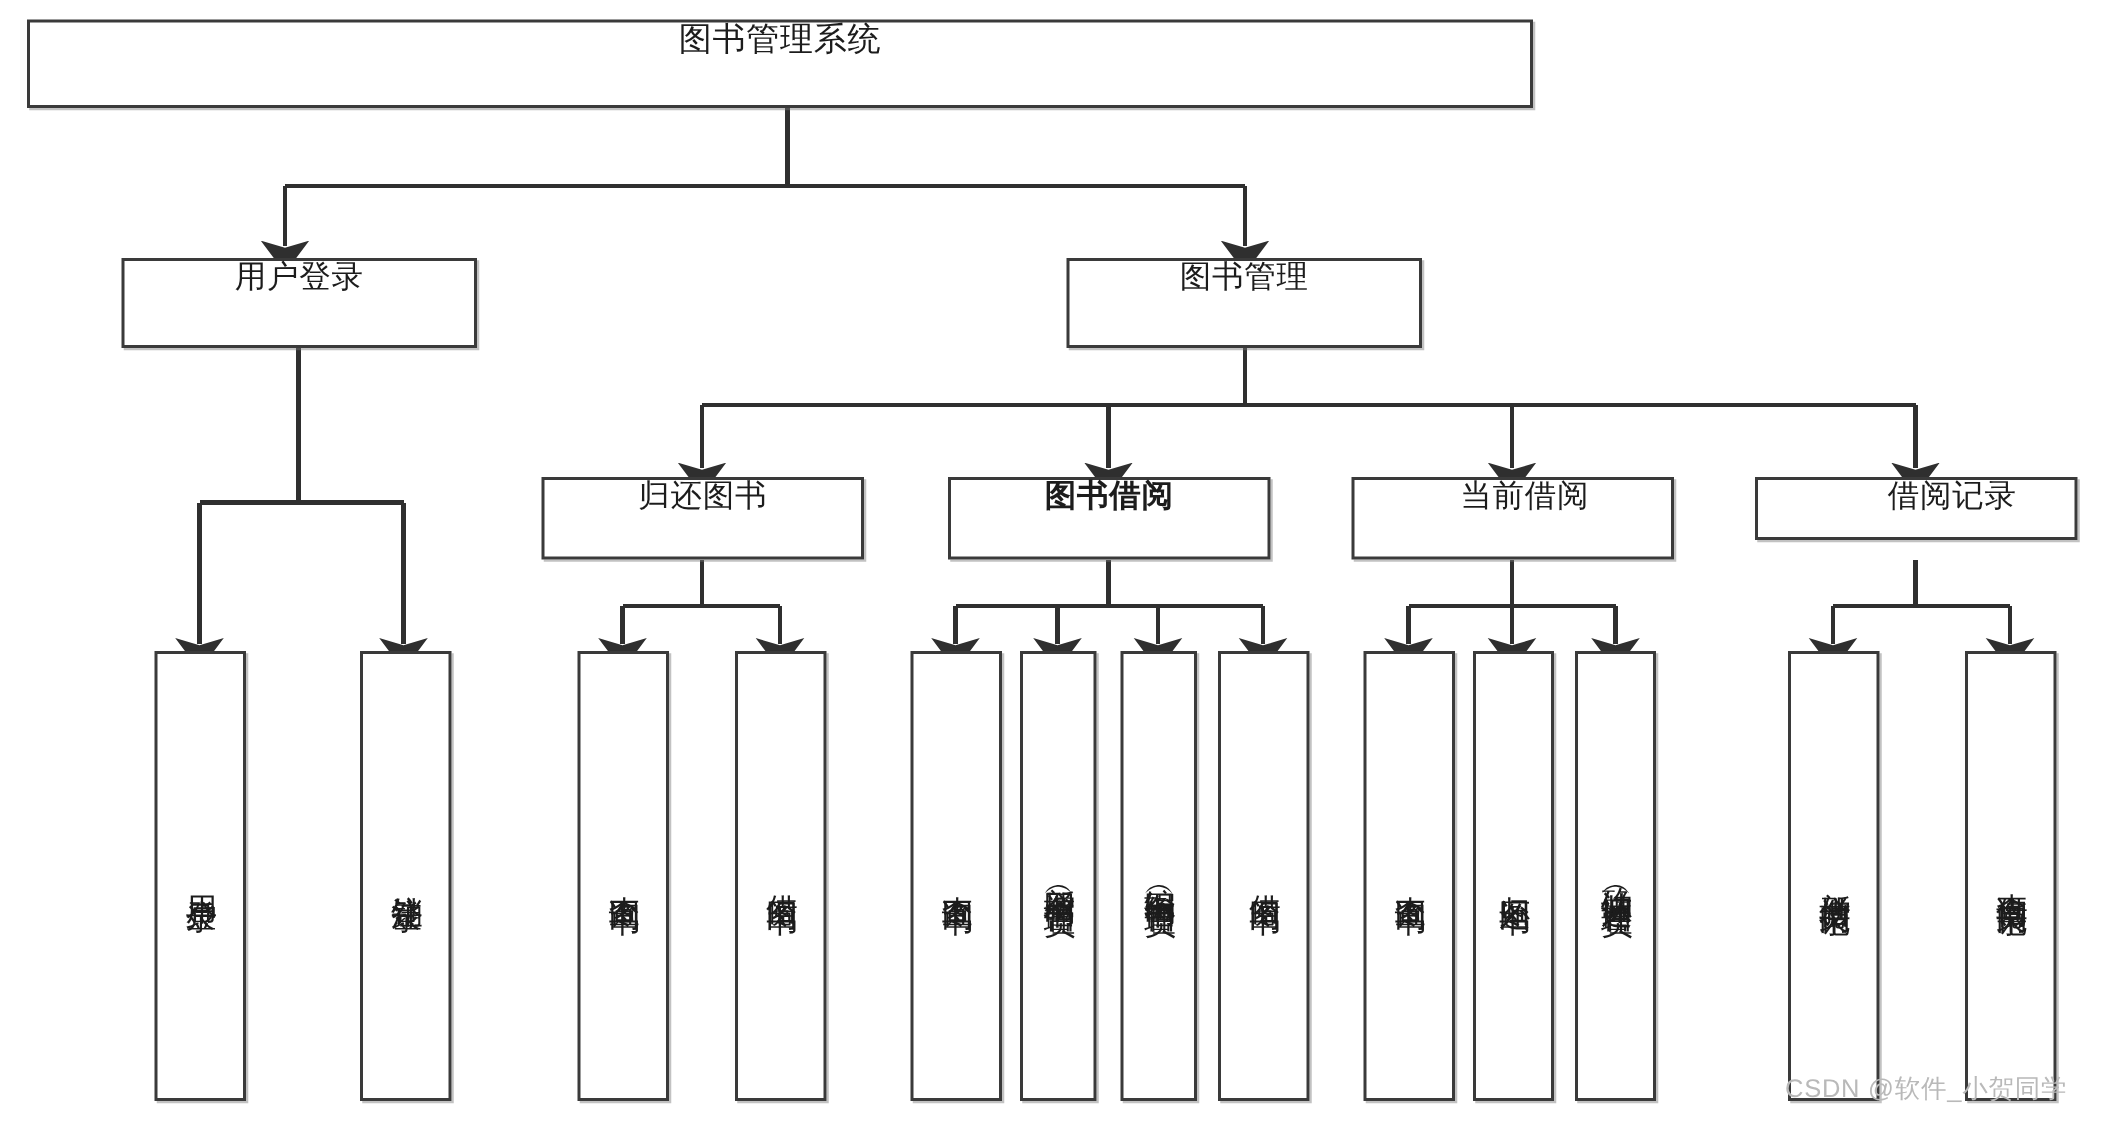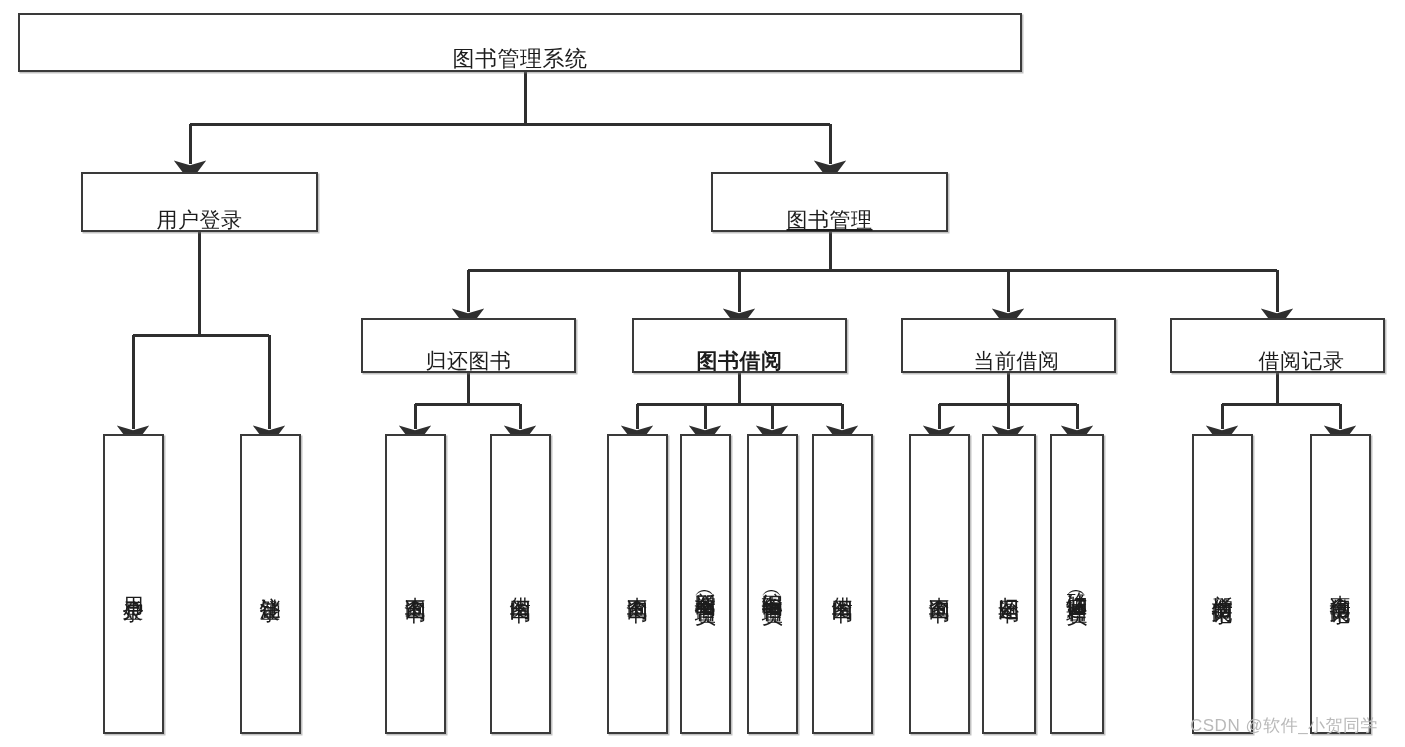--- a/index.html
+++ b/index.html
@@ -26,21 +26,21 @@
     height: 747px;
   }
   
   .node {
     position: absolute;
     box-sizing: border-box;
     background: #ffffff;
     border: 2px solid #3a3a3a;
     box-shadow: 1.5px 1.5px 0 0 rgba(120,120,120,0.45);
     display: flex;
-    align-items: flex-end;
+    align-items: flex-start;
     justify-content: center;
     color: #1c1c1c;
     z-index: 2;
   }
   .node .label {
     display: block;
     white-space: nowrap;
     letter-spacing: 0.5px;
   }
   
@@ -132,34 +132,34 @@
     </g>
   </svg>
 
   <div class="node h root" style="left:18px; top:13px; width:1004px; height:59px;">
     <span class="label">图书管理系统</span>
   </div>
 
   <div class="node h" style="left:81px; top:172px; width:237px; height:60px;">
     <span class="label">用户登录</span>
   </div>
-  <div class="node h" style="left:711px; top:172px; width:237px; height:60px;text-decoration:underline;">
+  <div class="node h" style="left:711px; top:172px; width:237px; height:60px;">
     <span class="label">图书管理</span>
   </div>
 
   <div class="node h" style="left:361px; top:318px; width:215px; height:55px;">
     <span class="label">归还图书</span>
   </div>
   <div class="node h" style="left:632px; top:318px; width:215px; height:55px;font-weight:bold;">
     <span class="label">图书借阅</span>
   </div>
   <div class="node h" style="left:901px; top:318px; width:215px; height:55px;padding-left:16px;">
     <span class="label">当前借阅</span>
   </div>
-  <div class="node h" style="left:1170px; top:318px; width:215px; height:55px;padding-left:48px;">
+  <div class="node h" style="left:1170px; top:318px; width:215px; height:42px;padding-left:48px;">
     <span class="label">借阅记录</span>
   </div>
 
   <div class="node v" style="left:103px; top:434px; width:61px; height:300px;">
     <span class="label">用户登录</span>
   </div>
   <div class="node v" style="left:240px; top:434px; width:61px; height:300px;">
     <span class="label">注销登录</span>
   </div>
 

